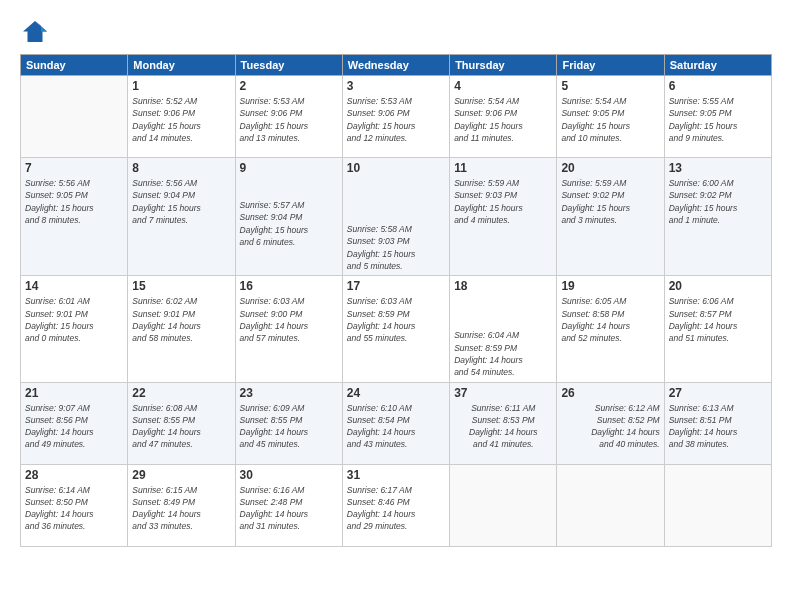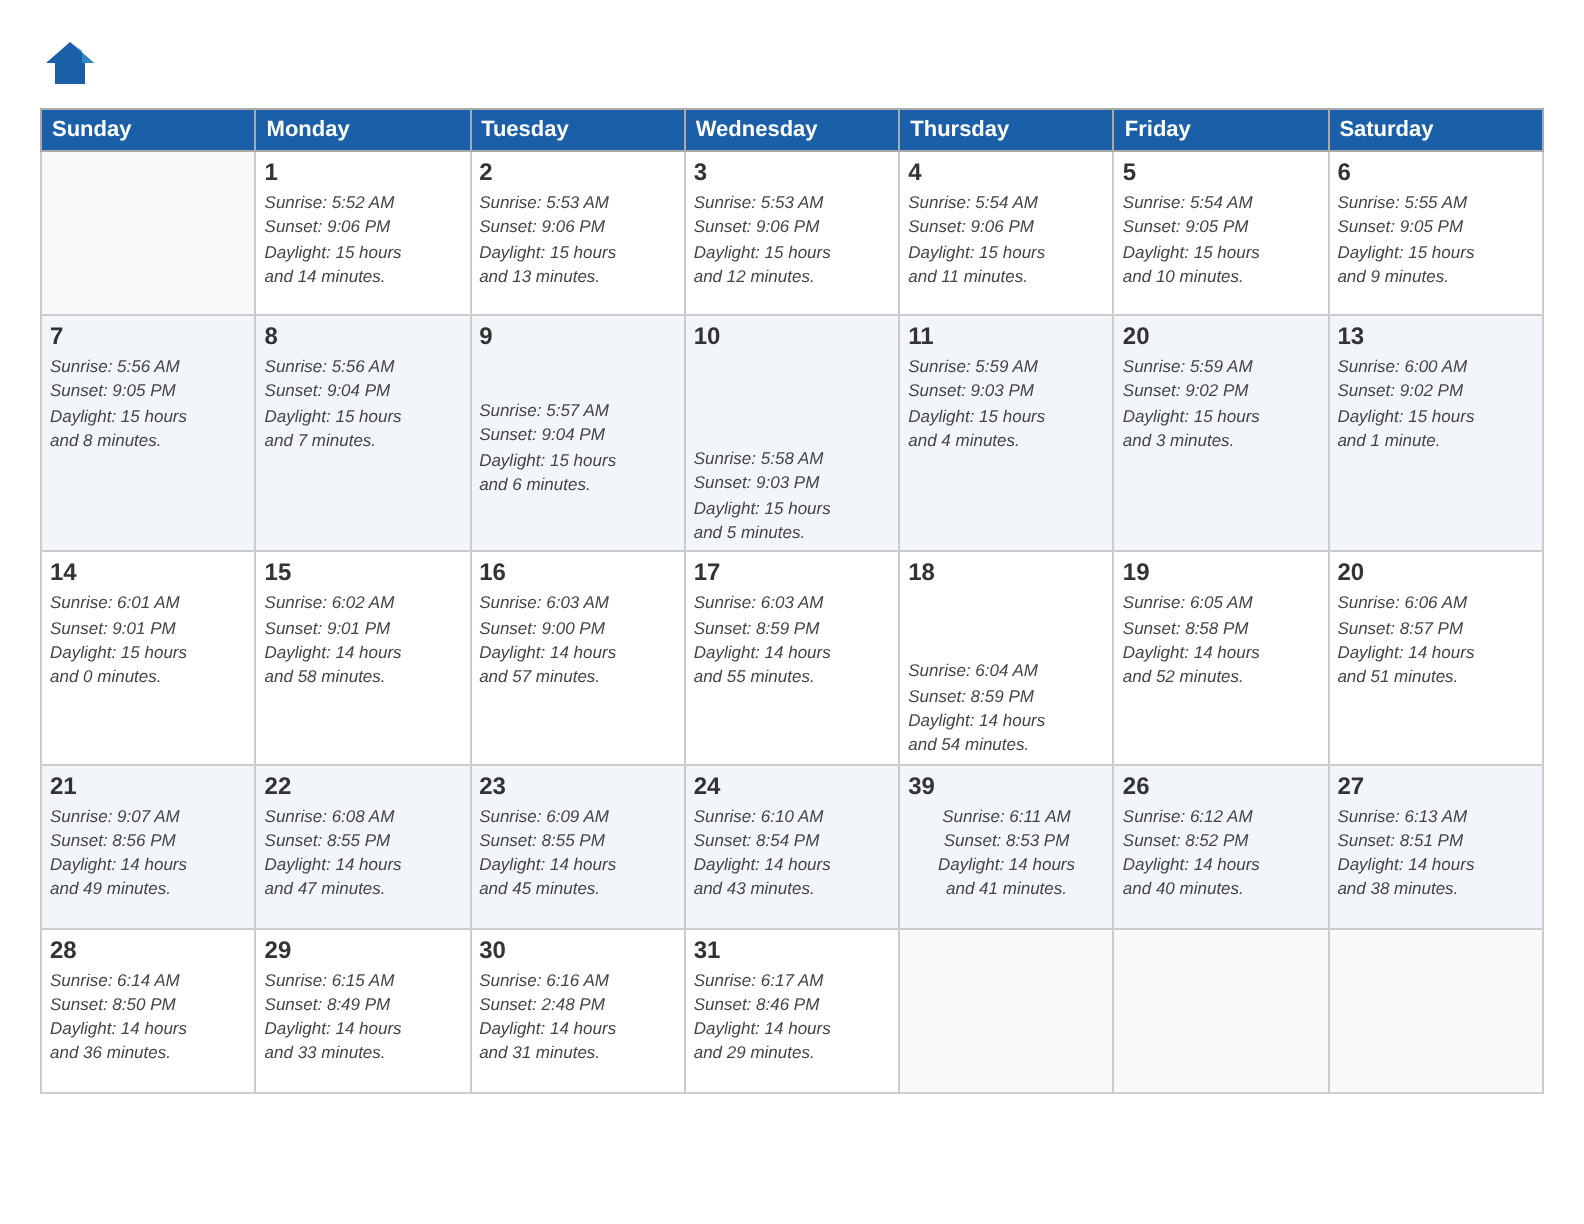--- a/index.html
+++ b/index.html
@@ -297,29 +297,29 @@
 and 45 minutes.</div>
           </td>
           <td>
             <div class="day-number">24</div>
             <div class="day-info" style="white-space: pre-line;">Sunrise: 6:10 AM
 Sunset: 8:54 PM
 Daylight: 14 hours
 and 43 minutes.</div>
           </td>
           <td>
-            <div class="day-number">39</div>
+            <div class="day-number">37</div>
             <div class="day-info" style="white-space: pre-line; text-align: center;">Sunrise: 6:11 AM
 Sunset: 8:53 PM
 Daylight: 14 hours
 and 41 minutes.</div>
           </td>
           <td>
             <div class="day-number">26</div>
-            <div class="day-info" style="white-space: pre-line;">Sunrise: 6:12 AM
+            <div class="day-info" style="white-space: pre-line; text-align: right;">Sunrise: 6:12 AM
 Sunset: 8:52 PM
 Daylight: 14 hours
 and 40 minutes.</div>
           </td>
           <td>
             <div class="day-number">27</div>
             <div class="day-info" style="white-space: pre-line;">Sunrise: 6:13 AM
 Sunset: 8:51 PM
 Daylight: 14 hours
 and 38 minutes.</div>

